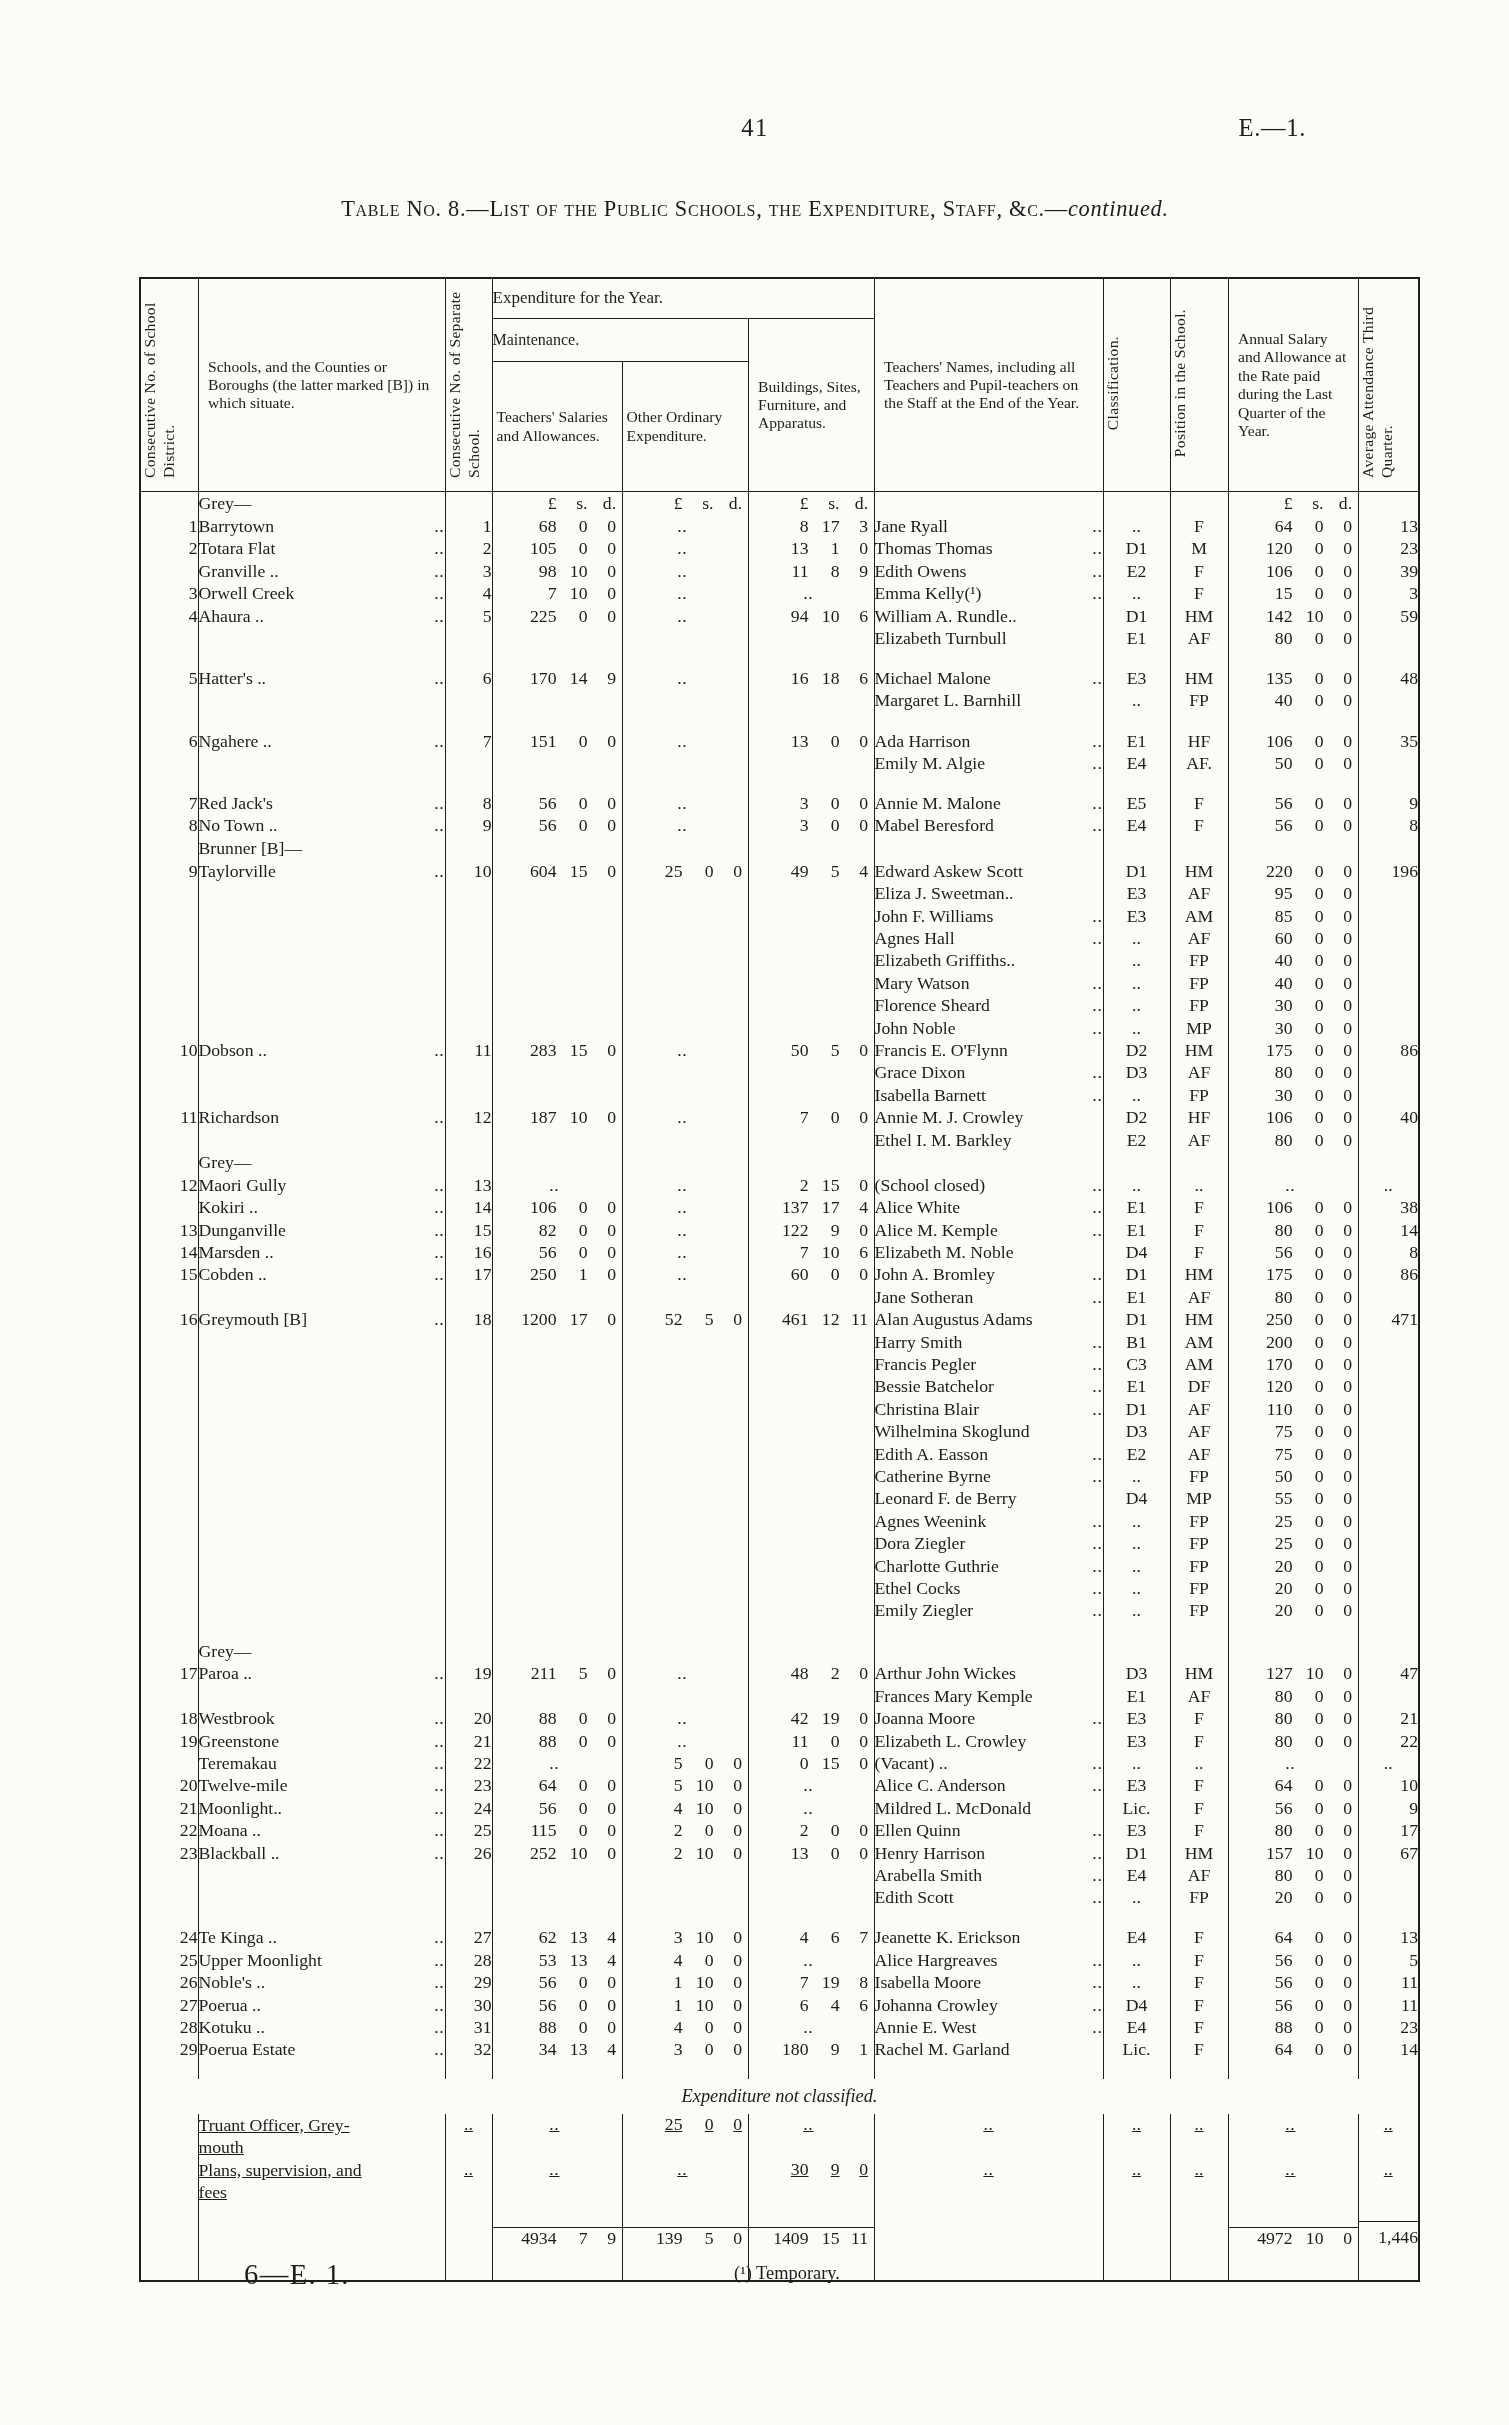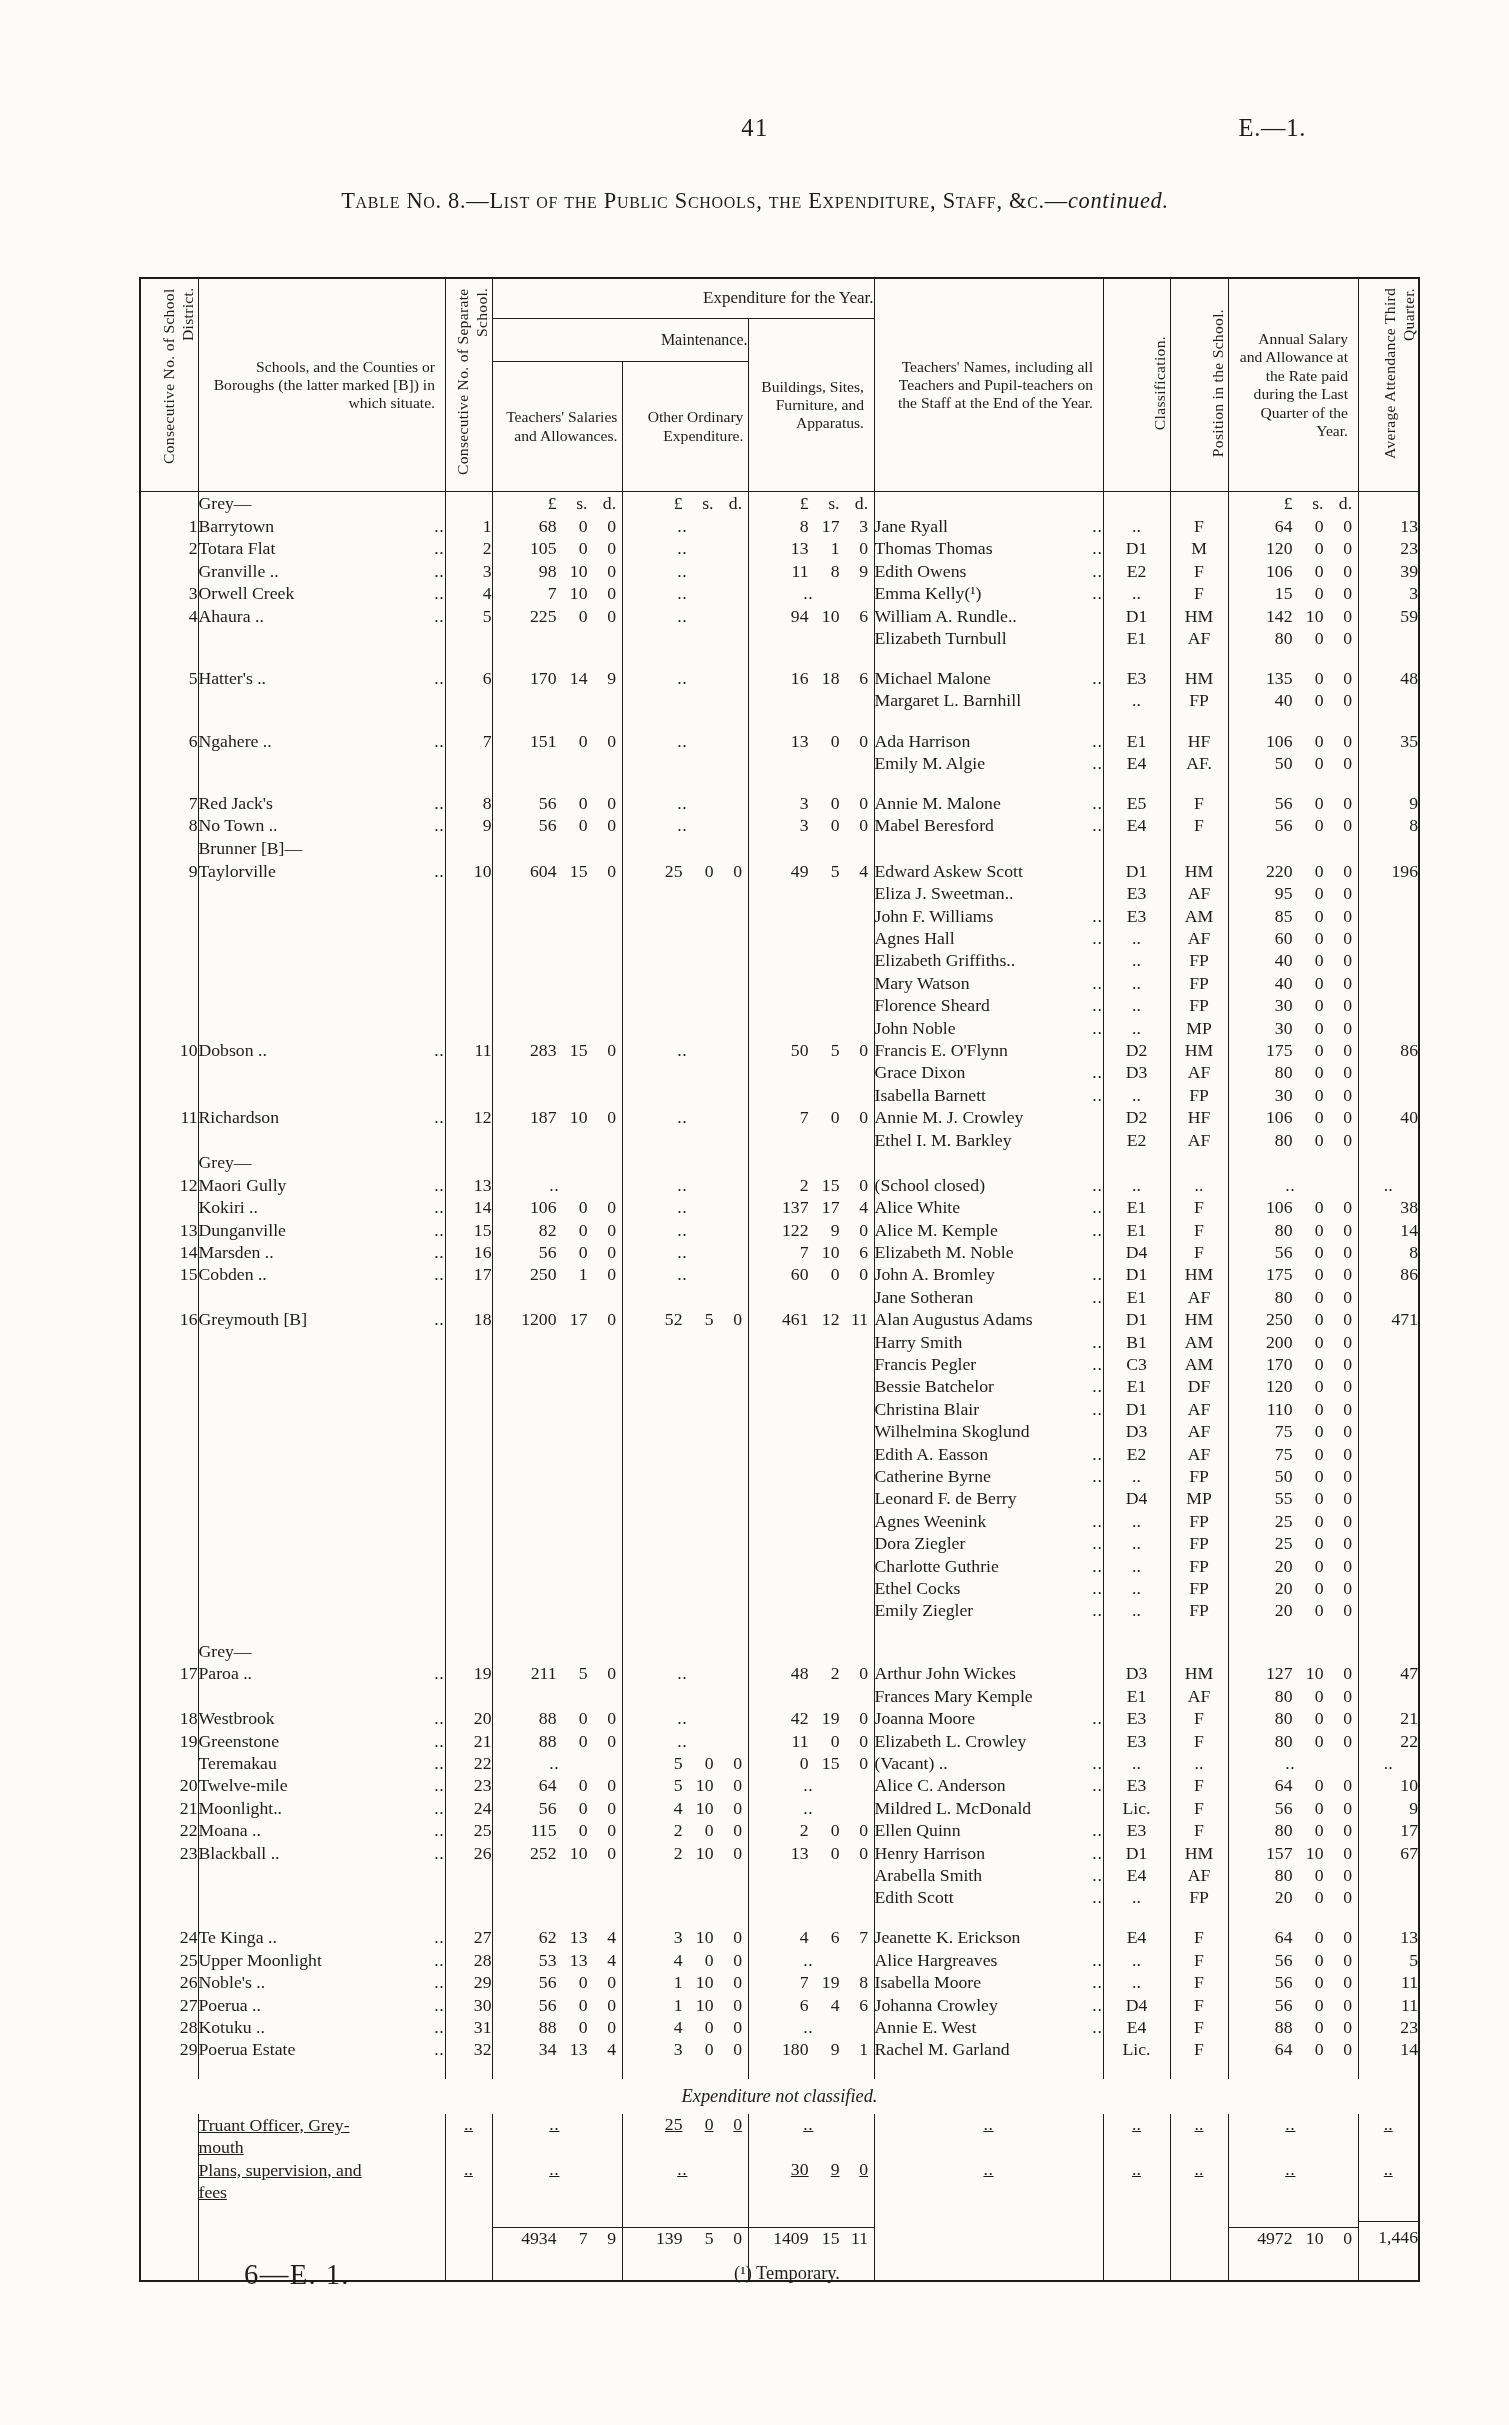--- a/index.html
+++ b/index.html
@@ -6,36 +6,36 @@
   .page{
     width:1510px;height:2426px;position:relative;
     background:#fcfbf8;color:#1c1c1c;
     font-family:"Liberation Serif","DejaVu Serif",serif;
     overflow:hidden;
   }
   
   .pagehead{position:absolute;top:114px;left:0;width:100%;height:41px;}
   .pagenum{position:absolute;left:0;width:100%;text-align:center;font-size:24.5px;letter-spacing:1.4px;}
   .paperref{position:absolute;right:204px;top:0;font-size:24.5px;letter-spacing:0.7px;}
-  .titleblock{position:absolute;top:188px;left:0;width:100%;text-align:center;}
+  .titleblock{position:absolute;top:196px;left:0;width:100%;text-align:center;}
   .title{font-size:22.4px;font-variant:small-caps;letter-spacing:0.7px;}
   .title .it{font-style:italic;font-variant:normal;}
   .subtitle{margin-top:12.2px;font-size:20px;letter-spacing:2px;}
   
   table.main{
     position:absolute;left:139px;top:277px;width:1278px;
     border-collapse:collapse;table-layout:fixed;
     border:2px solid #1d1d1d;
   }
   table.main th, table.main td{
     border-left:1.4px solid #1d1d1d;border-right:1.4px solid #1d1d1d;
     padding:0;vertical-align:middle;
     font-weight:normal;
   }
-  thead th{font-size:15.6px;line-height:1.18;text-align:right;}
+  thead th{font-size:15.6px;line-height:1.18;text-align:left;}
   thead tr.h1 th.grp-h{border-bottom:1.4px solid #1d1d1d;height:39px;font-size:17px;}
   thead tr.h2 th.grp-h{border-bottom:1.4px solid #1d1d1d;height:42px;font-size:16px;}
   thead th.span-all{border-bottom:1.4px solid #1d1d1d;}
   thead tr.h3 th{border-bottom:1.4px solid #1d1d1d;height:124px;padding:2.7px 4.1px;}
   thead th.wide{padding:2.7px 9.5px;border-bottom:1.4px solid #1d1d1d;}
   .vert{
     writing-mode:vertical-rl;transform:rotate(180deg);
     margin:0 auto;max-height:190px;
     font-size:15.6px;line-height:1.2;letter-spacing:0.3px;
     display:inline-block;

